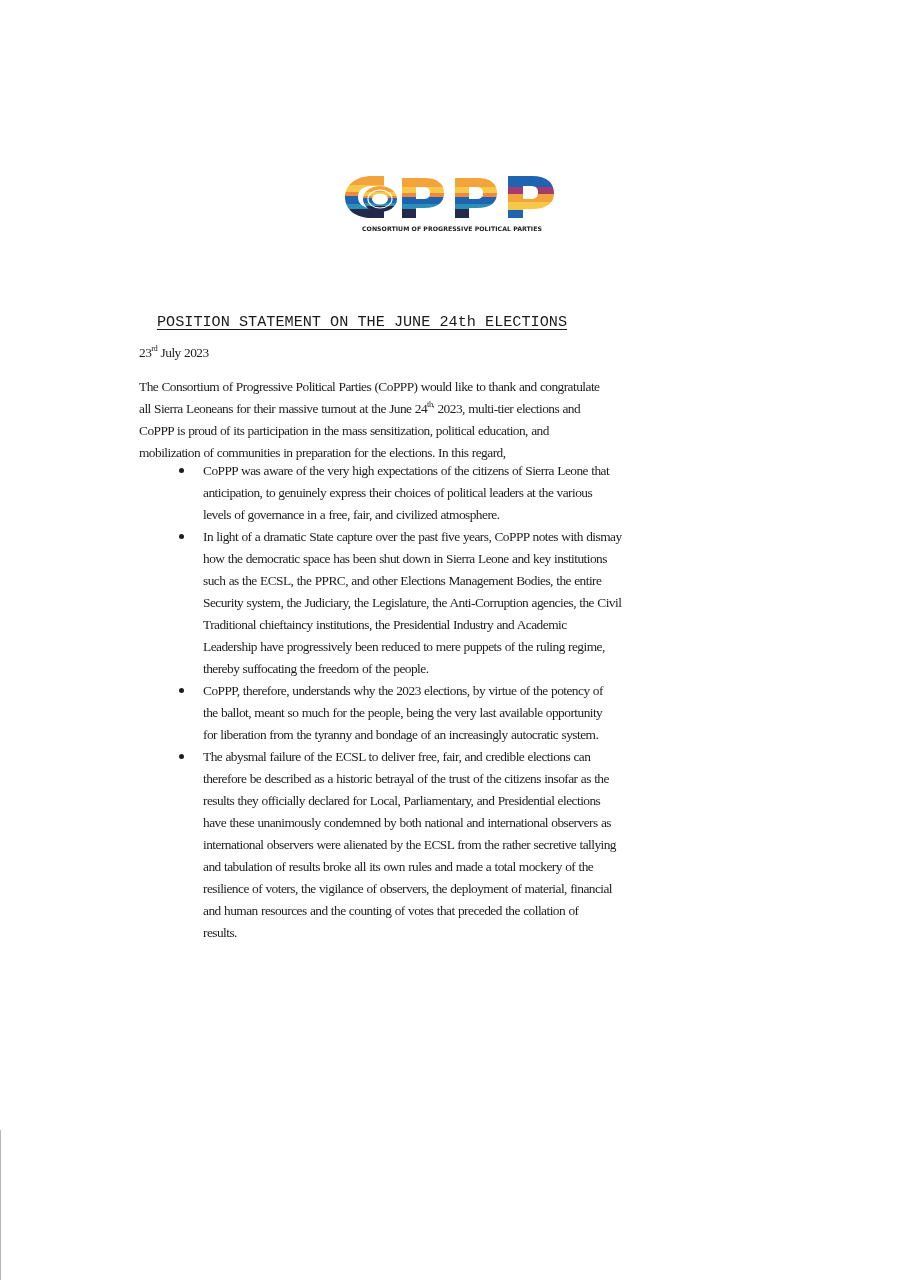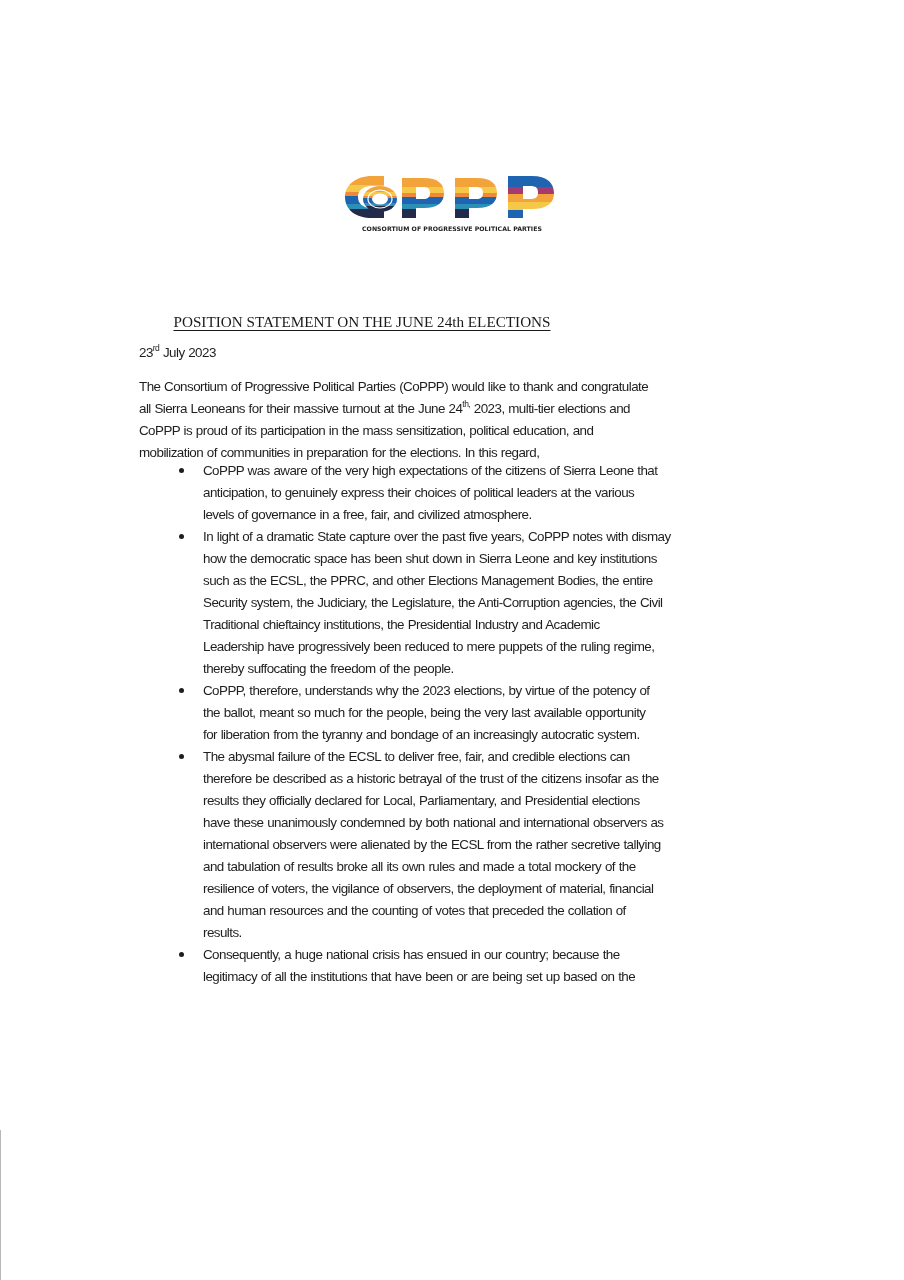--- a/index.html
+++ b/index.html
@@ -45,31 +45,31 @@
       letter-spacing: 0.05px;
       color: #222;
       white-space: nowrap;
     }
     .title {
       position: absolute;
       left: 0;
       width: 724px;
       top: 313px;
       text-align: center;
-      font-family: Liberation Serif, serif;
+      font-family: Liberation Mono, monospace;
       font-size: 15.2px;
       color: #1a1a1a;
     }
     .title span {
       text-decoration: underline;
       text-underline-offset: 3px;
       text-decoration-thickness: 1px;
     }
     .body-text {
-      font-family: Liberation Sans, sans-serif;
+      font-family: Liberation Serif, serif;
       font-size: 13.4px;
       letter-spacing: -0.55px;
       word-spacing: 0.5px;
       line-height: 22px;
       color: #1e1e1e;
     }
     .date {
       position: absolute;
       left: 139px;
       top: 342px;
@@ -207,18 +207,13 @@
     <span class="line">The abysmal failure of the ECSL to deliver free, fair, and credible elections can</span>
     <span class="line">therefore be described as a historic betrayal of the trust of the citizens insofar as the</span>
     <span class="line">results they officially declared for Local, Parliamentary, and Presidential elections</span>
     <span class="line">have these unanimously condemned by both national and international observers as</span>
     <span class="line">international observers were alienated by the ECSL from the rather secretive tallying</span>
     <span class="line">and tabulation of results broke all its own rules and made a total mockery of the</span>
     <span class="line">resilience of voters, the vigilance of observers, the deployment of material, financial</span>
     <span class="line">and human resources and the counting of votes that preceded the collation of</span>
     <span class="line">results.</span>
   </li>
-  <li class="bullet">
-    <span class="bullet-dot"></span>
-    <span class="line">Consequently, a huge national crisis has ensued in our country; because the</span>
-    <span class="line">legitimacy of all the institutions that have been or are being set up based on the</span>
-  </li>
 </ul>
 
 </body></html>

